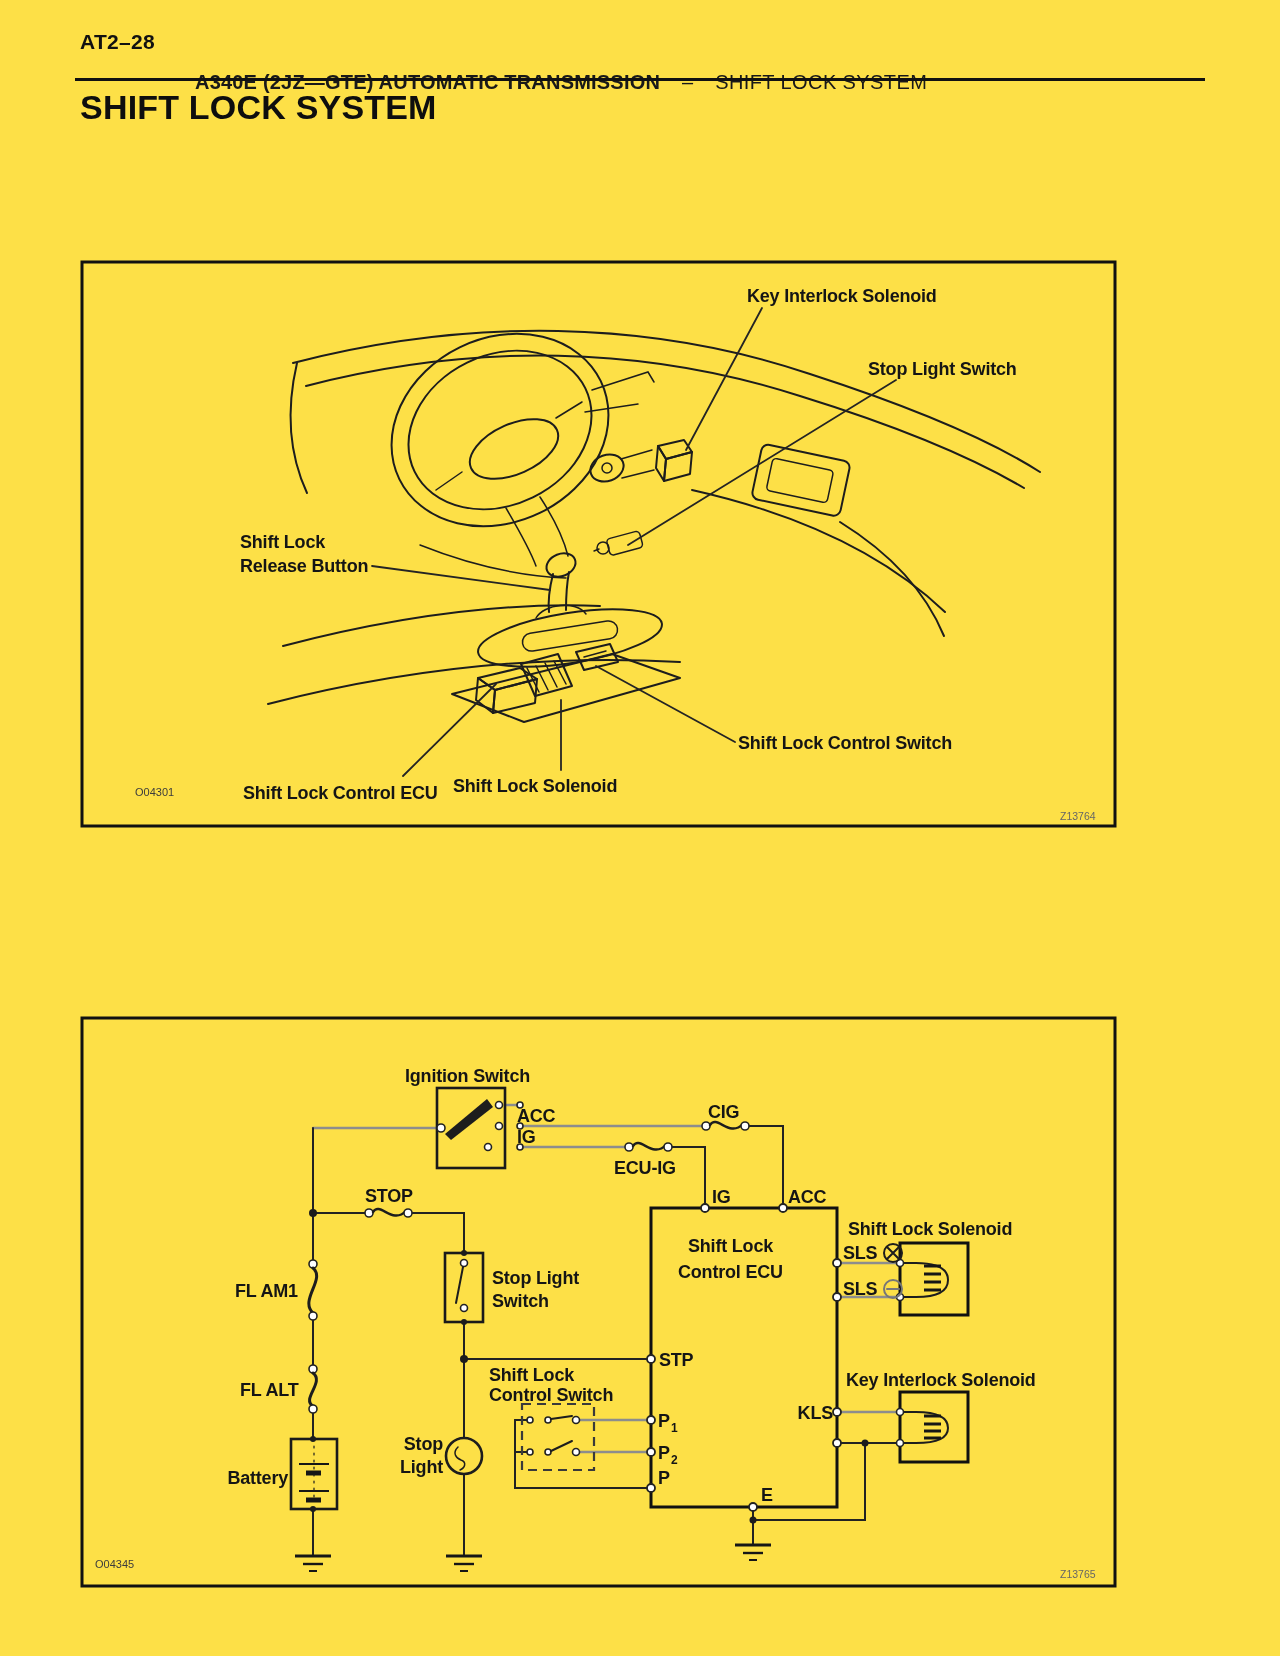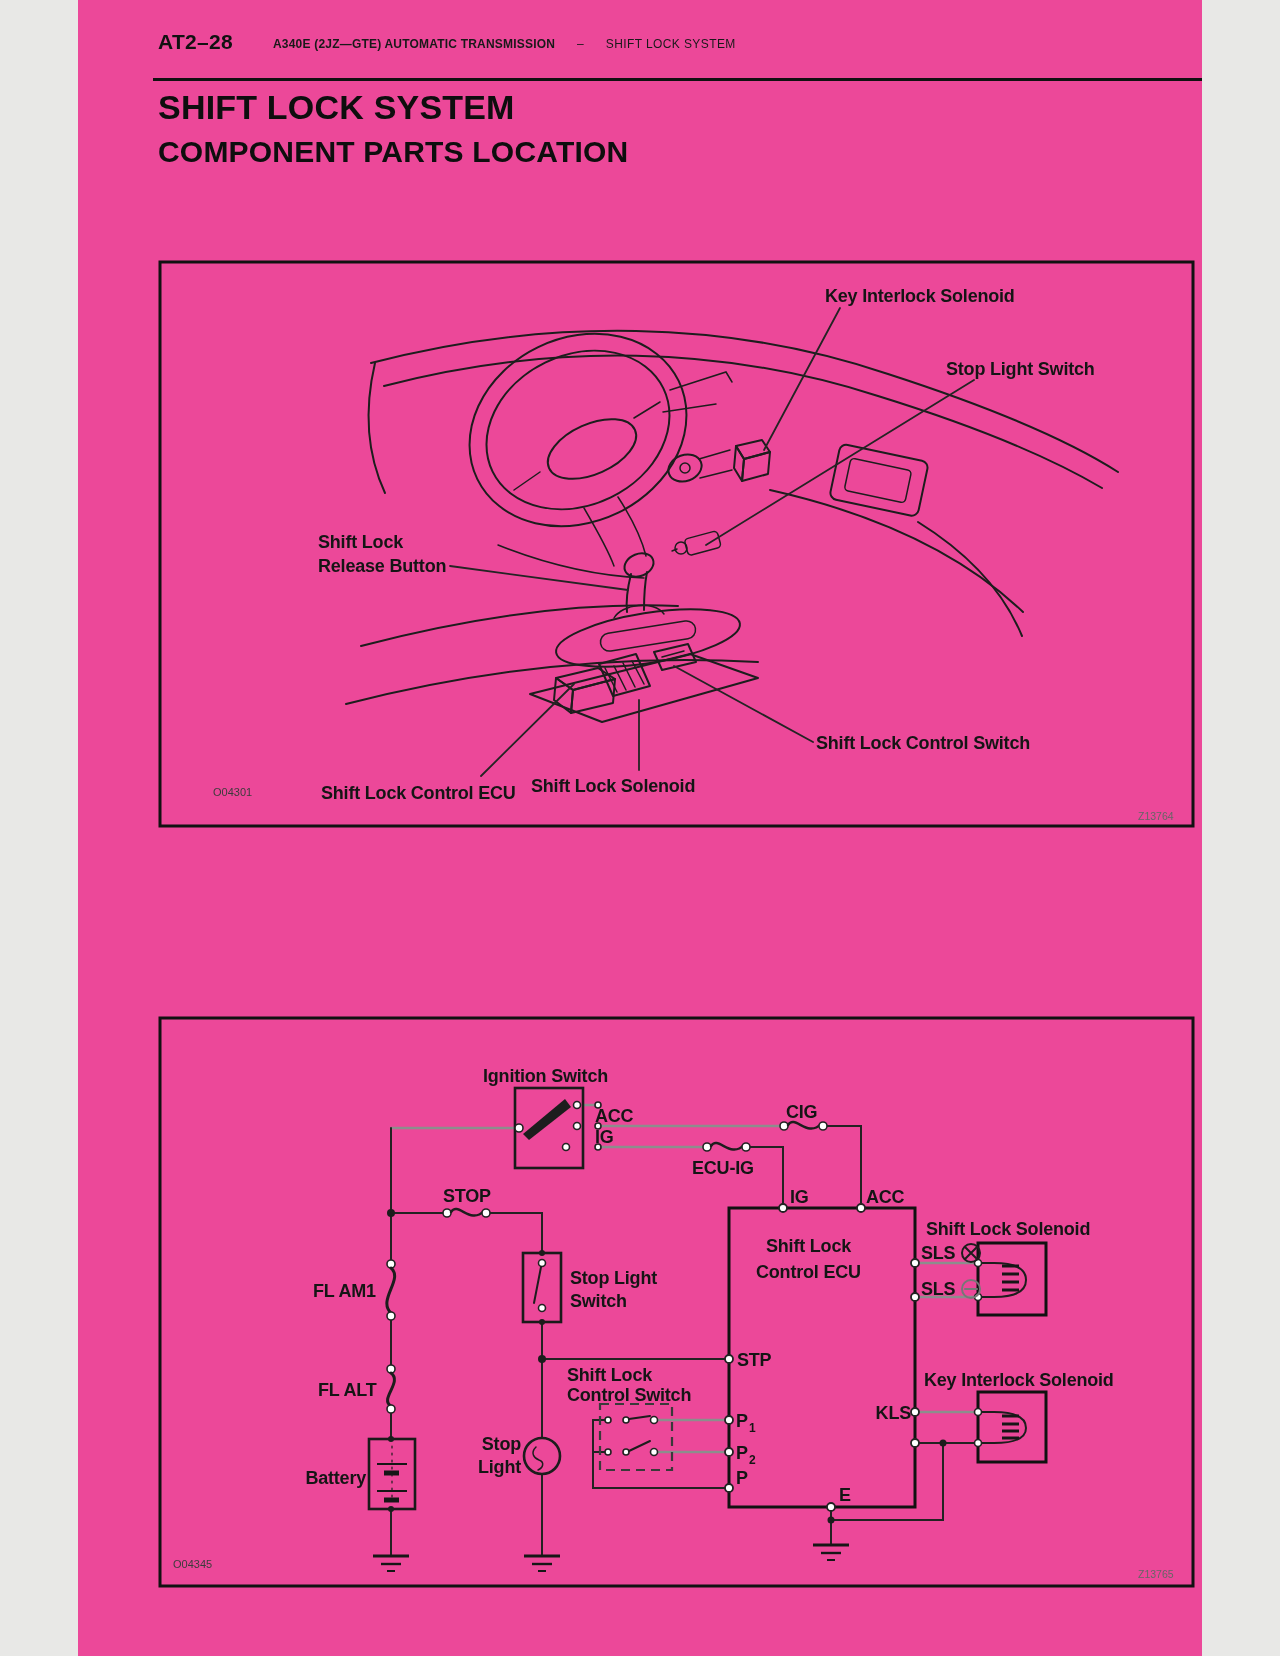--- a/index.html
+++ b/index.html
@@ -1,26 +1,26 @@
 <!DOCTYPE html>
 <html><head>
 <meta charset="utf-8">
 <style>
   html,body{margin:0;padding:0;background:#e8e8e6;}
   .page{
-    position:relative;width:1124px;height:1656px;margin:0 auto;
-    background:#ec4899;font-family:"Liberation Sans",sans-serif;color:#141414;
+    position:relative;width:1280px;height:1656px;margin:0 auto;
+    background:#fde047;font-family:"Liberation Sans",sans-serif;color:#141414;
     overflow:hidden;
   }
   .page-num{
     position:absolute;left:80px;top:30px;font-size:21px;font-weight:bold;
     letter-spacing:.3px;color:#111;
   }
   .running-head{
-    position:absolute;left:195px;top:37px;font-size:12px;white-space:nowrap;color:#191919;
+    position:absolute;left:195px;top:71px;font-size:20px;white-space:nowrap;color:#191919;
   }
   .rh-bold{font-weight:bold;letter-spacing:.2px;}
   .rh-dash{margin:0 22px;font-weight:normal;}
   .rh-light{font-weight:normal;letter-spacing:.4px;}
   .rule{
     position:absolute;left:75px;top:78px;width:1130px;height:3px;background:#111;
   }
   h1.title{
     position:absolute;left:80px;top:88px;margin:0;font-size:34px;font-weight:bold;
     letter-spacing:.2px;color:#0e0e0e;
@@ -57,21 +57,20 @@
 <div class="page">
 
   <div class="page-num">AT2–28</div>
 
   <div class="running-head">
     <span class="rh-bold">A340E (2JZ—GTE) AUTOMATIC TRANSMISSION</span><span class="rh-dash">–</span><span class="rh-light">SHIFT LOCK SYSTEM</span>
   </div>
   <div class="rule"></div>
 
   <h1 class="title">SHIFT LOCK SYSTEM</h1>
-  <h2 class="section sec-component">COMPONENT PARTS LOCATION</h2>
 
   <svg style="left:75px;top:255px" width="1050" height="580" viewBox="75 255 1050 580">
 
     <rect x="82" y="262" width="1033" height="564" class="box-heavy"></rect>
 
     <g>
       <path class="ln" d="M293,363 C470,317 650,320 810,374 C915,408 990,440 1040,472"></path>
       <path class="ln" d="M306,386 C475,342 645,346 800,396 C900,427 970,456 1024,488"></path>
       <path class="ln" d="M297,363 C287,406 288,452 307,493"></path>
       <path class="ln" d="M692,490 C790,512 880,550 945,612"></path>

